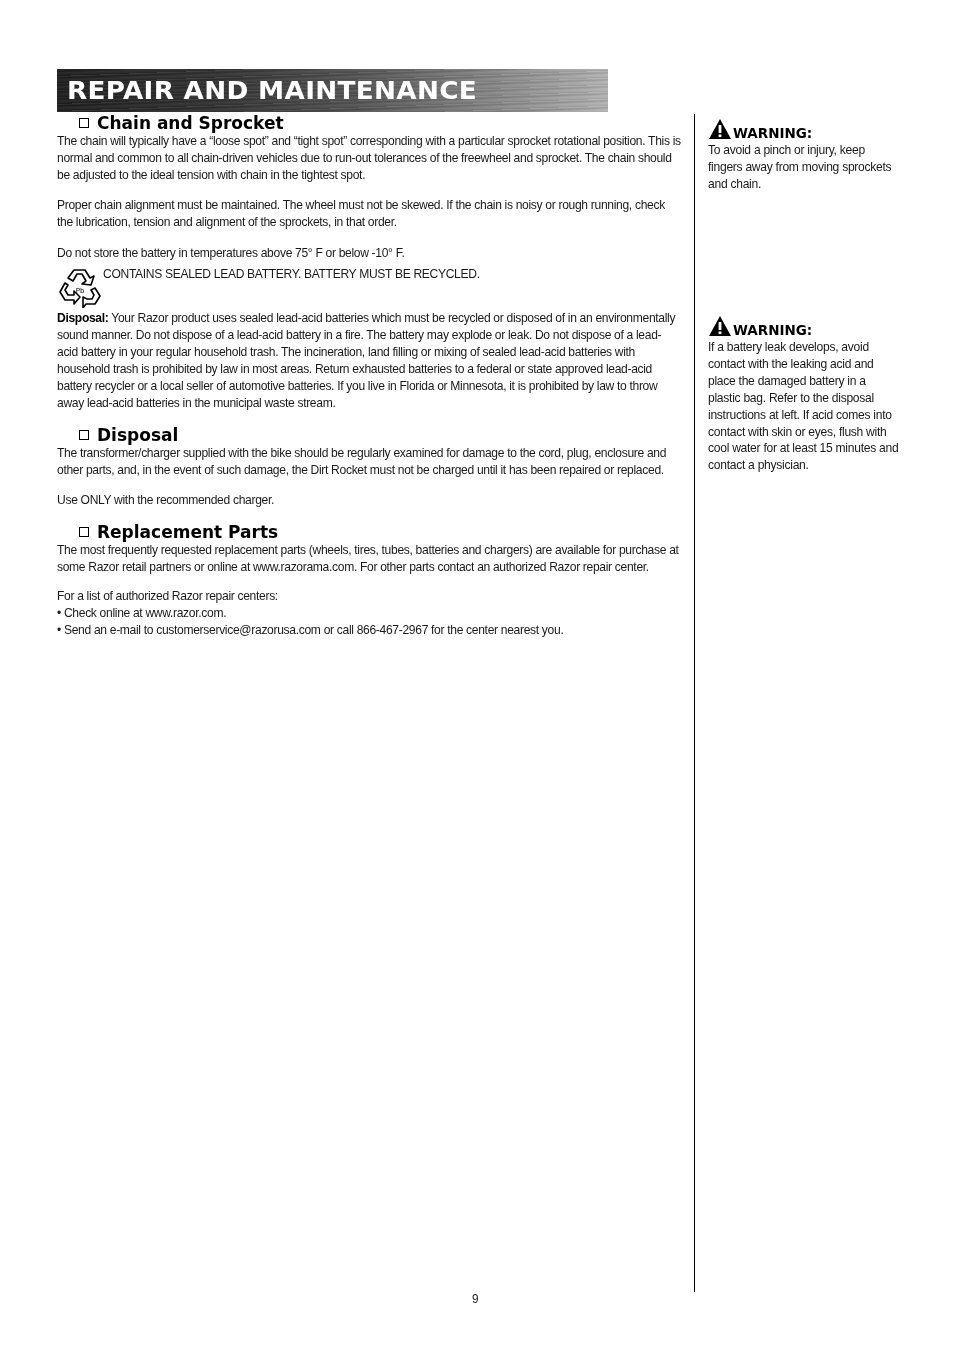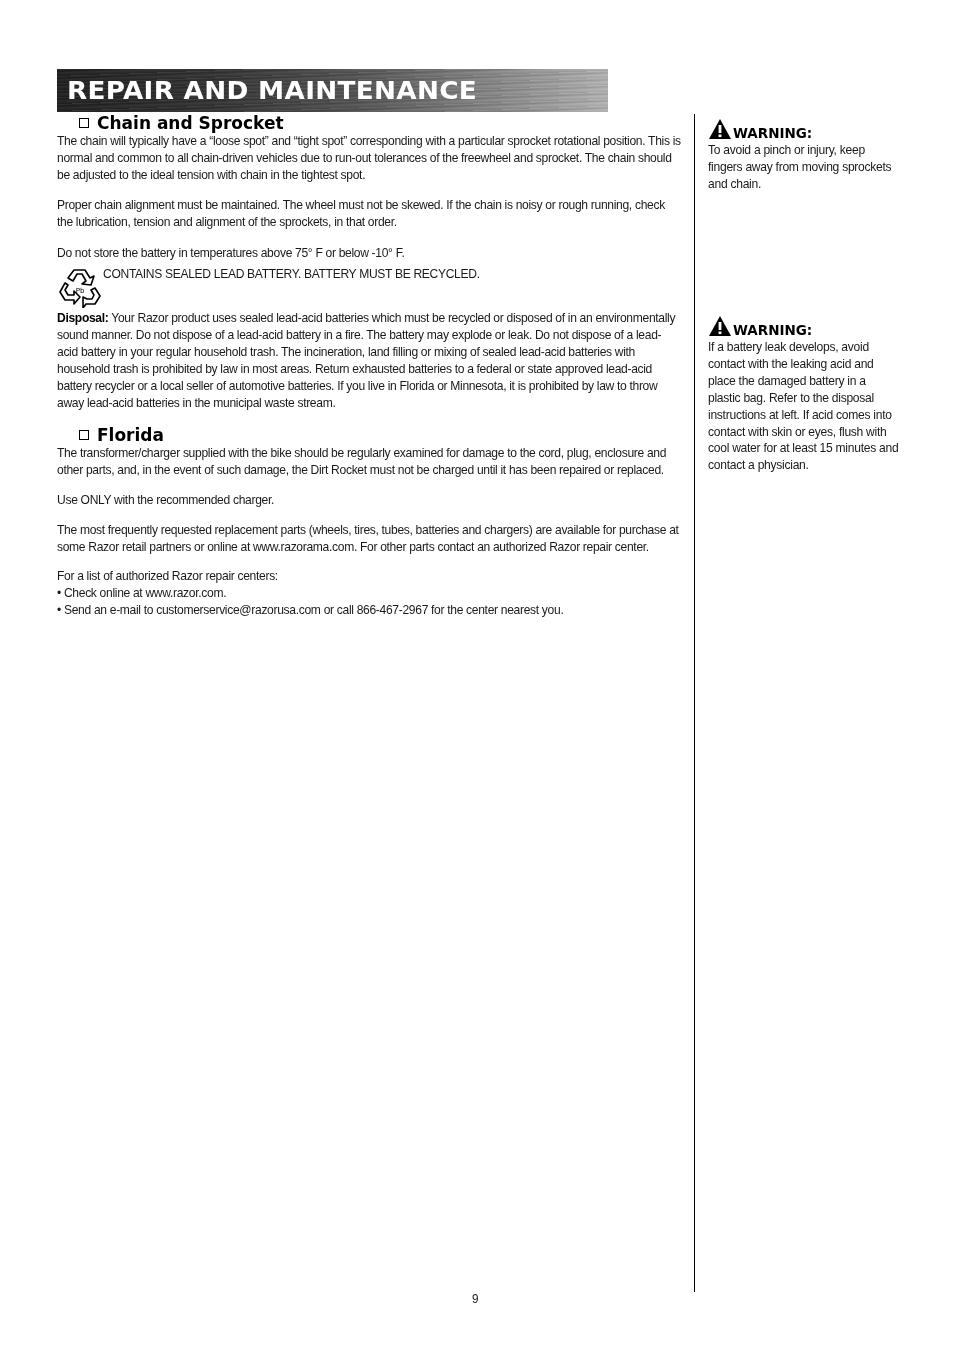--- a/index.html
+++ b/index.html
@@ -88,29 +88,33 @@
       </svg>
       <p class="body recycle-text" style="width:auto">CONTAINS SEALED LEAD BATTERY. BATTERY MUST BE RECYCLED.</p>
     </div>
     <p class="body"><b class="label">Disposal:</b><span> Your Razor product uses sealed lead-acid batteries which must be recycled or disposed of in an environmentally sound manner. Do not dispose of a lead-acid battery in a fire. The battery may explode or leak. Do not dispose of a lead-acid battery in your regular household trash. The incineration, land filling or mixing of sealed lead-acid batteries with household trash is prohibited by law in most areas. Return exhausted batteries to a federal or state approved lead-acid battery recycler or a local seller of automotive batteries. If you live in Florida or Minnesota, it is prohibited by law to throw away lead-acid batteries in the municipal waste stream.</span></p>
   </div>
   <div style="height:13px"></div>
 
   <div class="section">
     <h2 class="heading">
       <span class="checkbox"></span>
-      <span>Florida</span>
+      <span>Disposal</span>
     </h2>
     <p class="body">The transformer/charger supplied with the bike should be regularly examined for damage to the cord, plug, enclosure and other parts, and, in the event of such damage, the Dirt Rocket must not be charged until it has been repaired or replaced.</p>
     <div class="gap"></div>
     <p class="body">Use ONLY with the recommended charger.</p>
   </div>
   <div style="height:13px"></div>
 
   <div class="section">
+    <h2 class="heading">
+      <span class="checkbox"></span>
+      <span>Replacement Parts</span>
+    </h2>
     <p class="body">The most frequently requested replacement parts (wheels, tires, tubes, batteries and chargers) are available for purchase at some Razor retail partners or online at www.razorama.com. For other parts contact an authorized Razor repair center.</p>
   </div>
   <div style="height:13px"></div>
 
   <div class="section">
     <p class="body">For a list of authorized Razor repair centers:</p>
     <p class="body">• Check online at www.razor.com.</p>
     <p class="body">• Send an e-mail to customerservice@razorusa.com or call 866-467-2967 for the center nearest you.</p>
   </div>
 </div>

